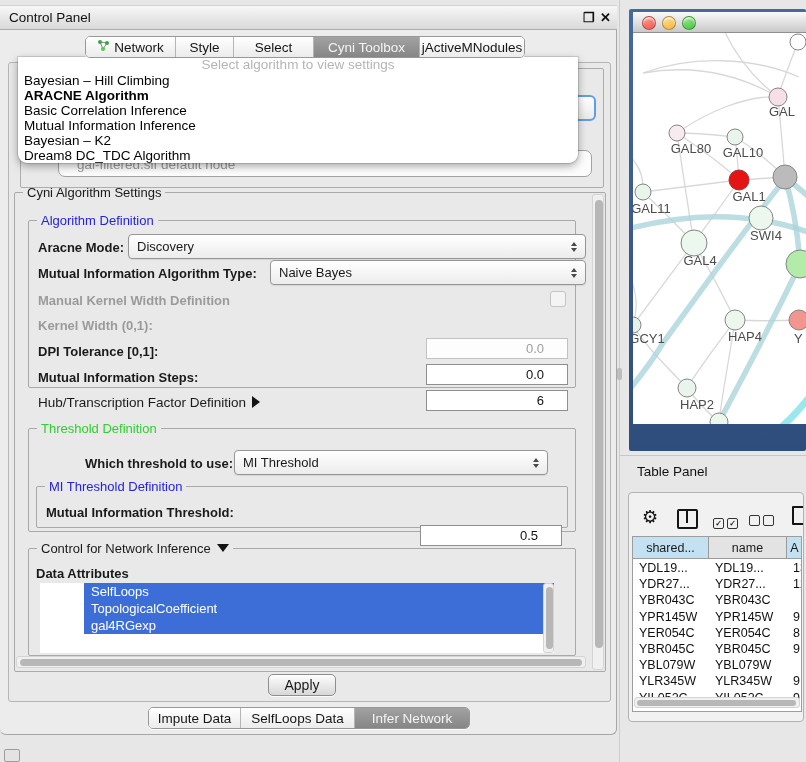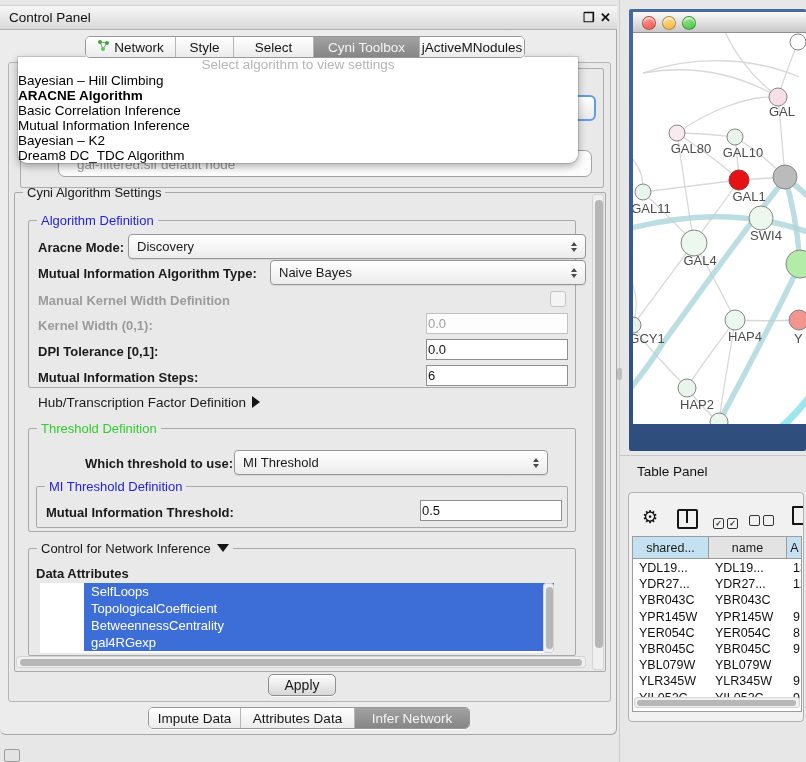--- a/index.html
+++ b/index.html
@@ -30,42 +30,42 @@
   .frag-group{left:20px;top:68px;width:584px;height:120px;border:1px solid #adadad;border-radius:2px;z-index:2;}
   .net-combo{left:58px;top:150px;width:534px;height:27px;background:#fcfcfc;border:1px solid #a2a2a2;
              border-radius:7px;z-index:5;line-height:27px;font-size:13.5px;color:#9a9a9a;padding-left:18px;}
   .frag-blue{left:558px;top:95px;width:38px;height:26px;border:2px solid #5f9de9;border-radius:6px;
              background:linear-gradient(#ffffff,#e9e9e9);z-index:5;}
 
   
   .popup{left:18px;top:57px;width:560px;height:106px;background:#ffffff;z-index:30;
          border-radius:0 0 9px 9px;box-shadow:0 3px 9px rgba(0,0,0,.35),0 0 0 1px rgba(0,0,0,.12);}
   .pop-head{height:16px;line-height:16px;text-align:center;color:#b5b5b5;font-size:13.5px;}
-  .pop-item{height:15px;line-height:15px;font-size:13.5px;color:#000;white-space:nowrap;}
+  .pop-item{height:15px;line-height:15px;font-size:13.5px;padding-left:6px;color:#000;white-space:nowrap;}
   .pop-item.sel{font-weight:bold;}
 
   
   .grp{border:1px solid #a9a9a9;border-radius:2px;}
   .gt{position:absolute;top:-8px;left:8px;background:#e9e9e9;padding:0 4px;font-size:13px;white-space:nowrap;}
   .gt.blue{color:#2323dd;}
   .gt.green{color:#33cc33;}
 
   .lbl{position:absolute;font-size:13px;font-weight:bold;color:#1a1a1a;white-space:nowrap;}
   .lbl.dis{color:#9b9b9b;}
   .lbl.plain{font-weight:normal;}
 
   .combo{position:absolute;display:flex;align-items:center;height:23px;padding:0 8px;font-size:13px;
          border:1px solid #969696;border-radius:4px;background:linear-gradient(#ffffff,#ececec);
          box-shadow:0 1px 1px rgba(0,0,0,.08);}
   .stepper{margin-left:auto;display:flex;flex-direction:column;gap:2px;align-items:center;}
   .st-up{width:0;height:0;border-left:3.5px solid transparent;border-right:3.5px solid transparent;border-bottom:4.5px solid #4a4a4a;}
   .st-dn{width:0;height:0;border-left:3.5px solid transparent;border-right:3.5px solid transparent;border-top:4.5px solid #4a4a4a;}
 
-  .tin{position:absolute;background:#fff;border:1px solid #8f8f8f;font-size:13px;text-align:left;
-       padding:0 1px;height:21px;box-sizing:border-box;font-family:"Liberation Sans",sans-serif;color:#111;}
+  .tin{position:absolute;background:#fff;border:1px solid #8f8f8f;font-size:13px;text-align:right;
+       padding:0 23px;height:21px;box-sizing:border-box;font-family:"Liberation Sans",sans-serif;color:#111;margin-top:25px;}
   .tin.dis{color:#9e9e9e;border-color:#c2c2c2;background:#fdfdfd;}
   .chk{position:absolute;width:14px;height:14px;border:1px solid #c4c4c4;border-radius:3px;background:#f4f4f4;}
 
   .sb-tr{position:absolute;background:#f0f0f0;border:1px solid #d4d4d4;border-radius:3px;}
   .sb-th{position:absolute;background:#b7b7b7;border-radius:5px;}
 
   .attr-list{left:40px;top:583px;width:514px;height:70px;background:#fff;overflow:hidden;}
   .attr-item{height:17px;line-height:17px;padding-left:7px;font-size:13px;color:#fff;background:#3d6ed8;white-space:nowrap;margin-left:44px;}
 
   .apply{left:268px;top:674px;width:68px;height:22px;border:1px solid #8e8e8e;border-radius:5px;
@@ -219,38 +219,37 @@
 <span class="lbl" style="left:46px;top:505px;">Mutual Information Threshold:</span>
 <input class="tin" style="left: 420px; top: 500px; width: 142px;" readonly="" value="0.5">
 
 <div class="abs grp" style="left:28px;top:548px;width:548px;height:108px;">
   <span class="gt"><span>Control for Network Inference</span><i class="tri-d"></i></span>
 </div>
 <span class="lbl" style="left:36px;top:566px;">Data Attributes</span>
 <div id="attr-list" class="abs attr-list">
     <div class="attr-item">SelfLoops</div>
     <div class="attr-item">TopologicalCoefficient</div>
-    <div class="attr-item">BetweennessCentrality</div>
     <div class="attr-item">gal4RGexp</div>
   </div>
 <div class="abs sb-tr" style="left:543px;top:583px;width:11px;height:70px;">
   <div class="sb-th" style="left:1.5px;top:3px;width:7px;height:62px;"></div>
 </div>
 <div class="abs sb-tr" style="left:16px;top:656px;width:570px;height:12px;">
   <div class="sb-th" style="left:3px;top:2px;width:562px;height:7px;"></div>
 </div>
 
 <div class="abs apply">Apply</div>
 
 <div id="bottom-tabs" class="abs seg" style="left:148px;top:707px;">
     <div class="seg-it" style="width: 92px;">
       <span>Impute Data</span>
     </div>
     <div class="seg-it" style="width: 114px;">
-      <span>Attributes Data</span>
+      <span>SelfLoops Data</span>
     </div>
     <div class="seg-it sel" style="width: 114px;">
       <span>Infer Network</span>
     </div>
   </div>
 
 <div class="abs mini-box"></div>
 
 <div class="abs v-div"></div>
 <div class="abs grip"></div>

